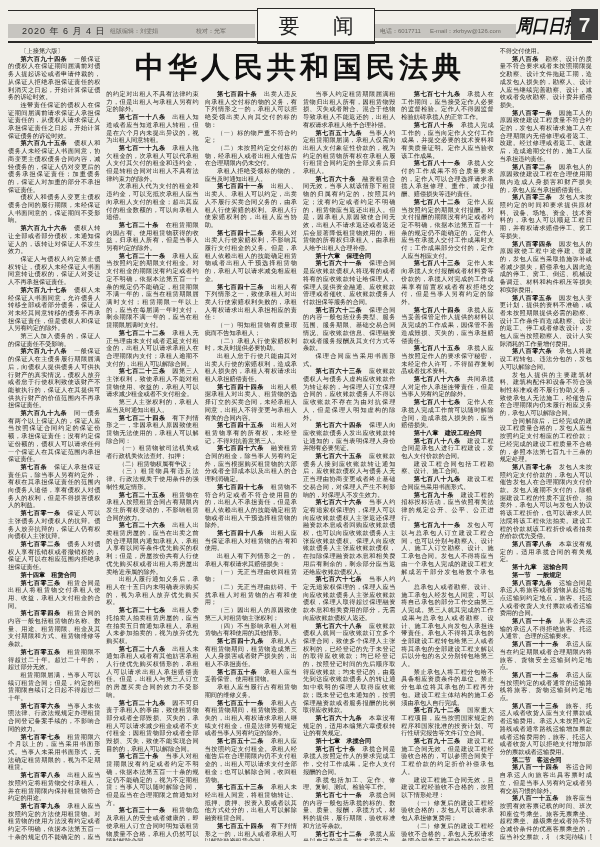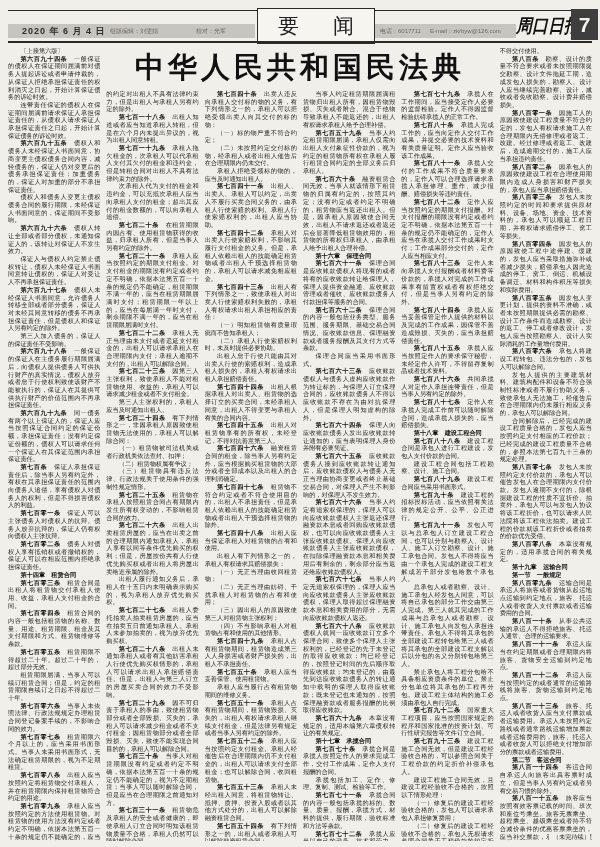--- a/index.html
+++ b/index.html
@@ -4,28 +4,28 @@
 <style>
   html,body{margin:0;padding:0;}
   .page{position:relative;width:600px;height:847px;background:#f1efe9;overflow:hidden;
         font-family:"DejaVu Serif",serif;color:#1e1d1b;}
   .rule{position:absolute;left:8px;right:8px;height:1px;background:#2b2a28;}
   .rule.top{top:10px;}
   .rule.bottom{top:41px;height:2px;}
   .graybar{position:absolute;top:24px;height:14px;background:#c7c5c0;}
   .graybar.left{left:8px;width:247px;}
   .graybar.right{left:374px;width:142px;}
-  .date{position:absolute;left:22px;top:25px;font-size:9px;font-weight:bold;color:#2e2d2b;
+  .date{position:absolute;left:22px;top:25px;font-size:9px;font-weight:normal;color:#2e2d2b;
         font-family:"Liberation Sans",sans-serif;letter-spacing:1px;}
   .barinfo{position:absolute;top:27px;font-size:6px;color:#6e6b65;font-family:"Liberation Sans",sans-serif;}
   .editor{left:110px;} .proof{left:196px;} .phone{left:380px;} .email{left:430px;}
   .secbox{position:absolute;left:257px;top:8px;width:116px;height:34px;background:#f6f5f0;
           border:1px solid #2b2a28;display:flex;align-items:center;justify-content:center;}
   .secbox span{font-size:21px;letter-spacing:14px;padding-left:14px;color:#222;
-               font-family:Liberation Sans, sans-serif;}
+               font-family:Liberation Serif, serif;}
   .masthead{position:absolute;left:516px;top:13px;width:54px;font-size:16px;line-height:26px;
             font-weight:900;font-style:italic;letter-spacing:0px;color:#111;
             font-family:"DejaVu Serif",serif;white-space:nowrap;transform:scaleY(1.15);}
   .pagenum{position:absolute;left:571px;top:9px;width:27px;height:31px;background:#3e3e3e;
            color:#f4f3ef;display:flex;align-items:center;justify-content:center;
            font-family:"Liberation Sans",sans-serif;font-size:21px;font-weight:bold;}
   .main-title{position:absolute;left:105px;top:48px;width:390px;text-align:center;
               font-family:Liberation Serif, serif;font-weight:900;font-size:29px;
               letter-spacing:4px;color:#111;white-space:nowrap;}
   .cols{position:absolute;left:8px;top:47px;width:584px;height:794px;display:flex;gap:6px;}

